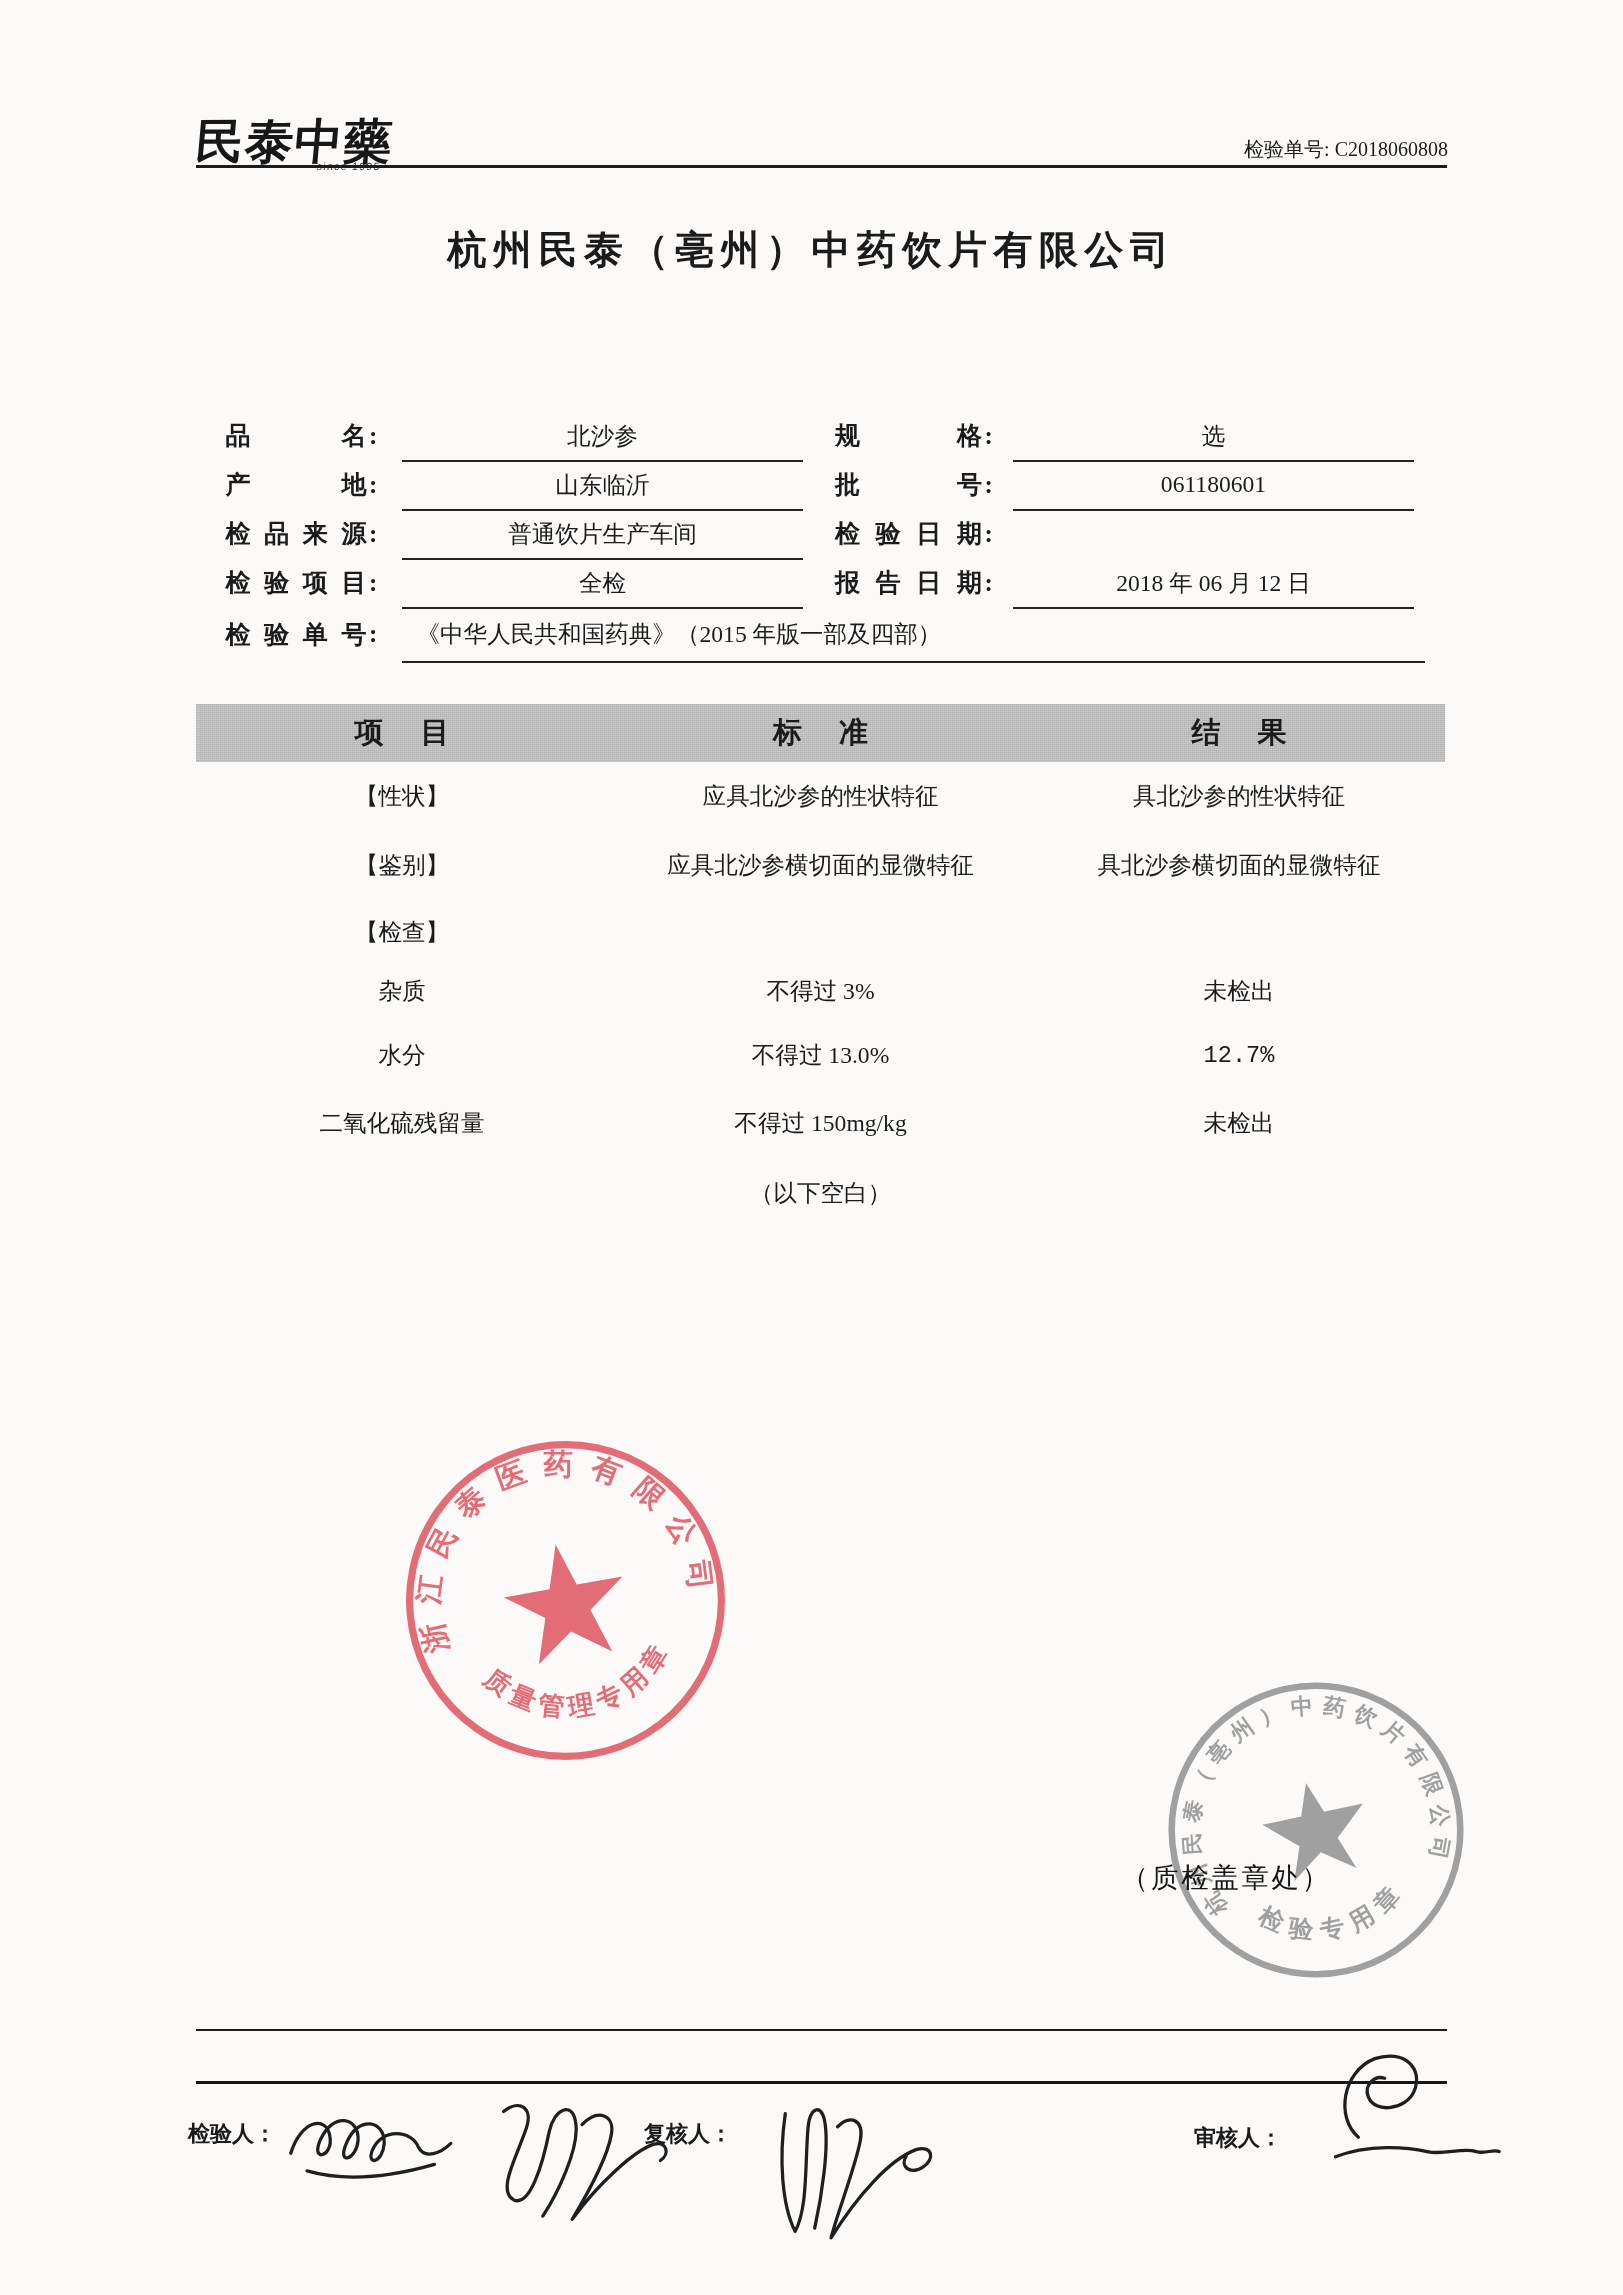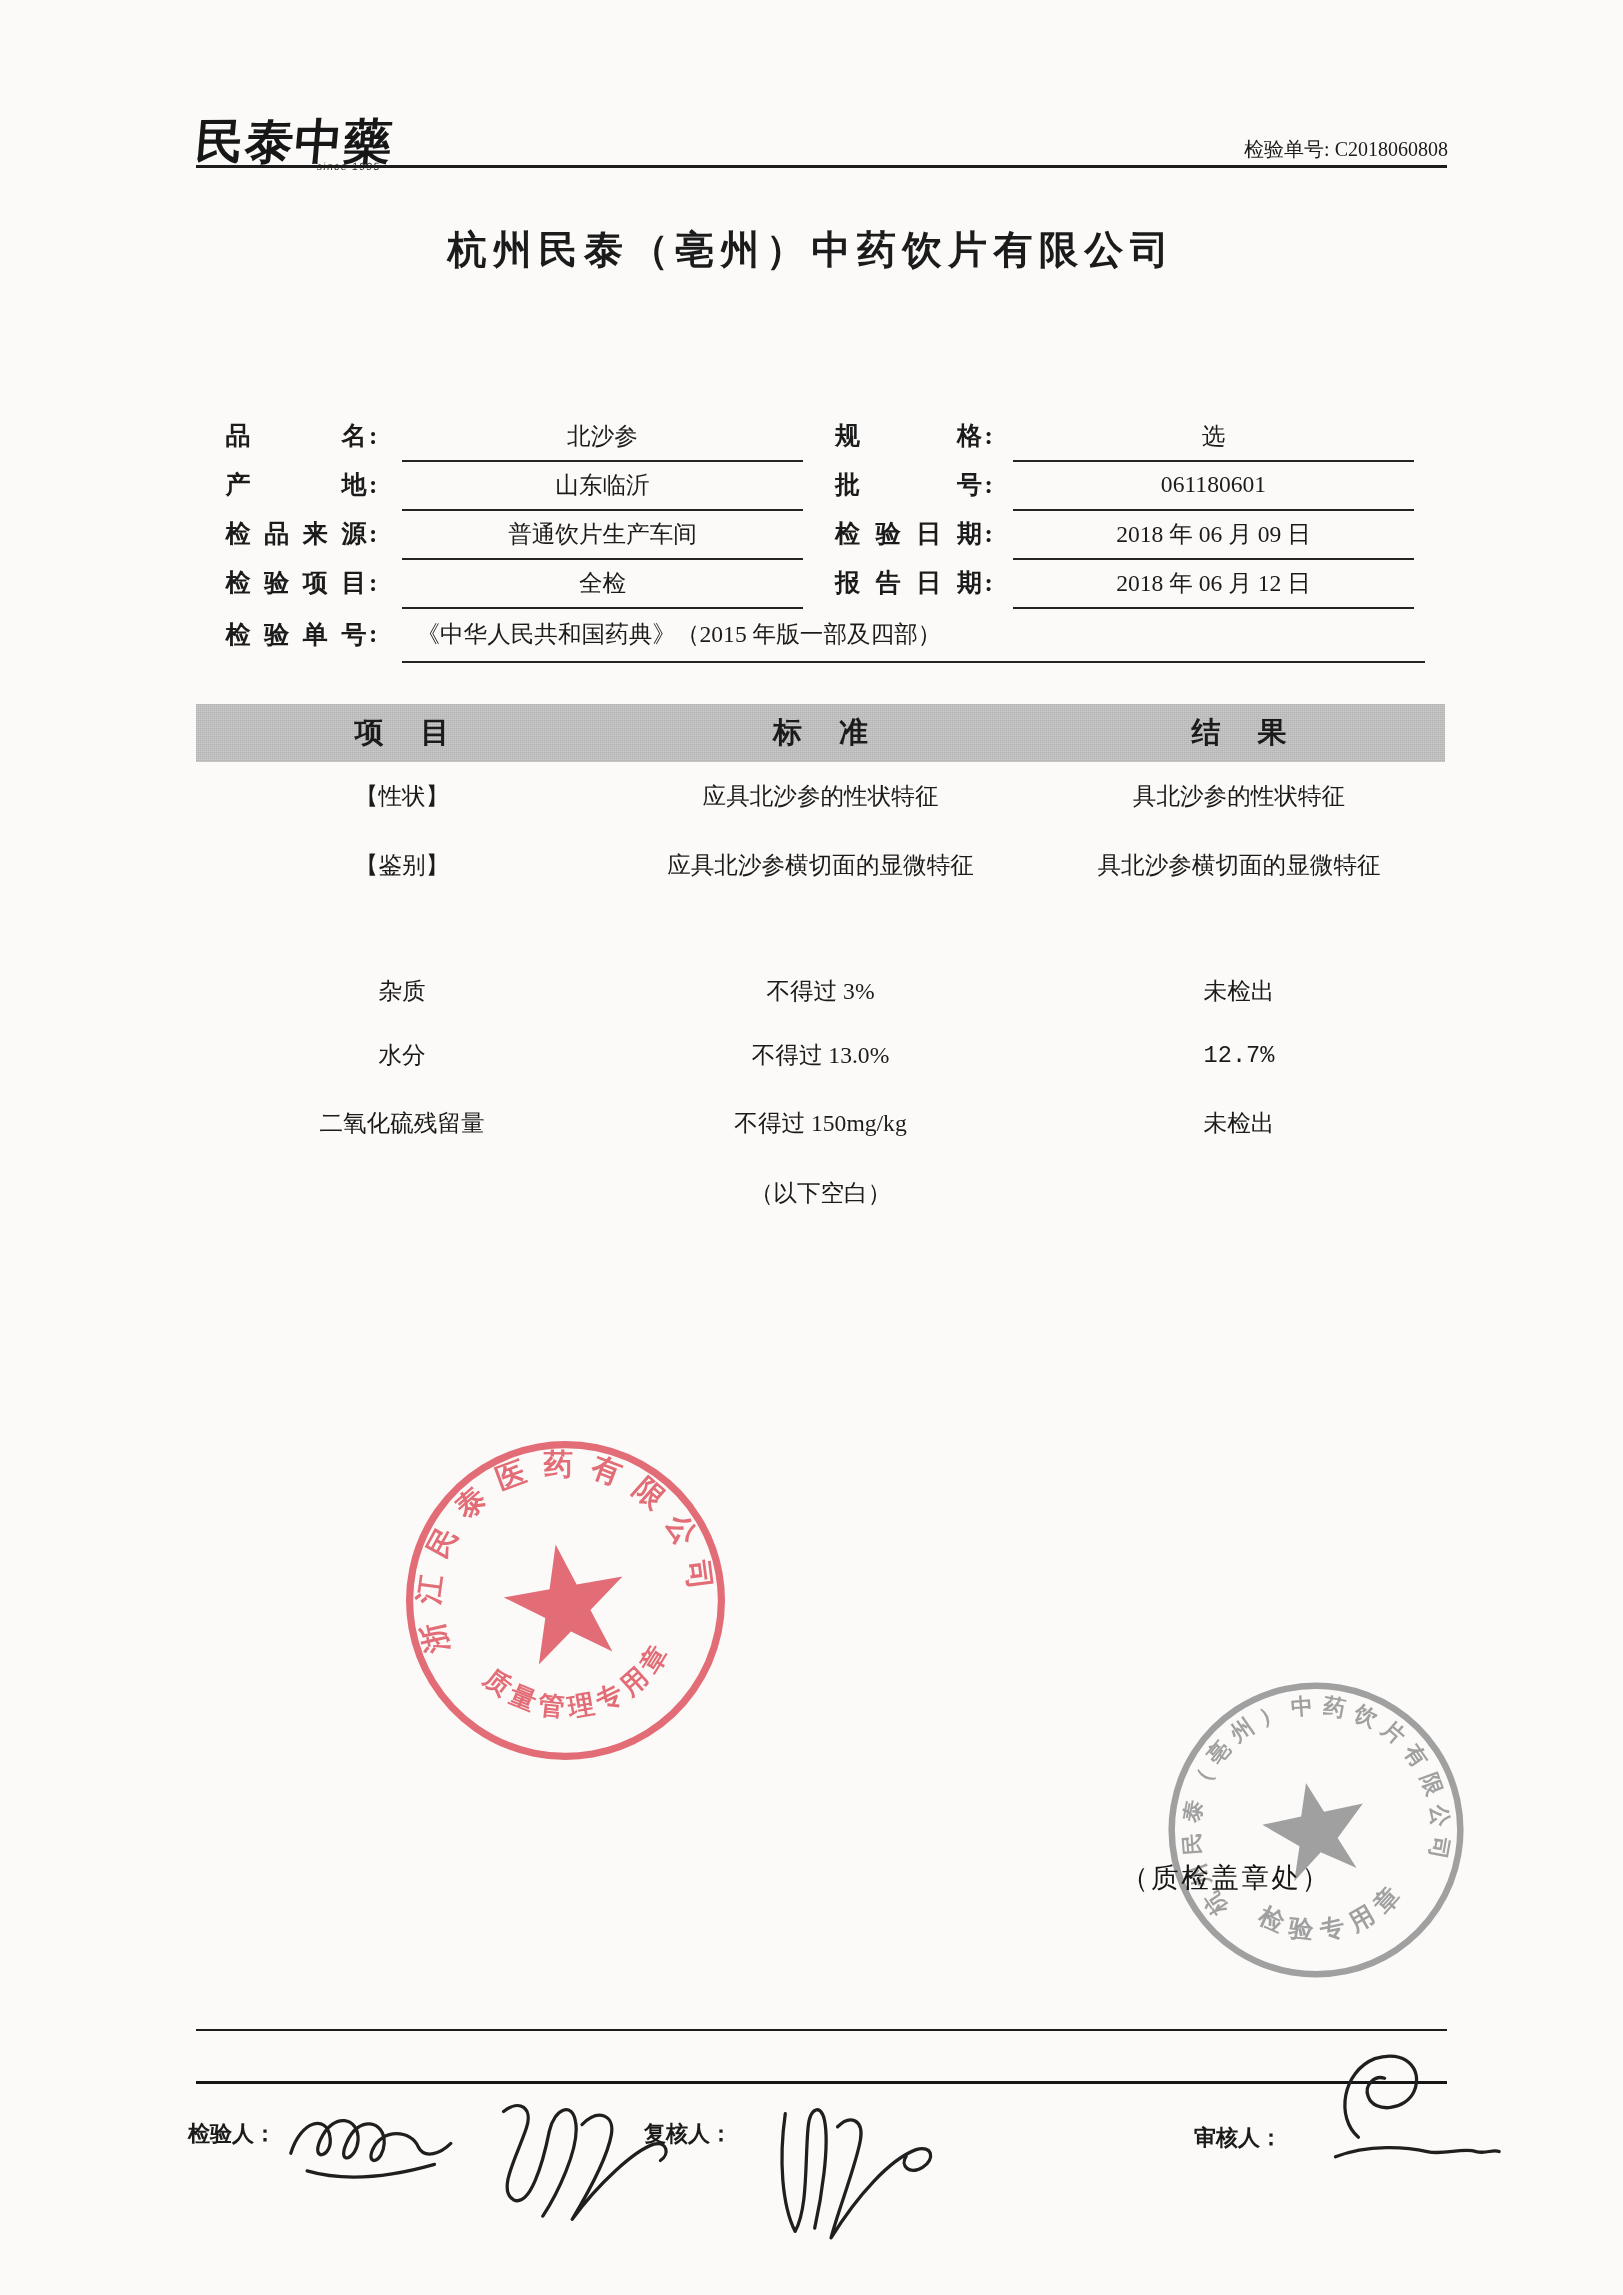--- a/index.html
+++ b/index.html
@@ -108,21 +108,20 @@
     <div class="irow">
       <div class="ilabel lab-l">
           <span class="jlab wl">检品来源</span>
           <span class="colon">:</span>
         </div>
       <div class="ival val-l">普通饮片生产车间</div>
       <div class="ilabel lab-r">
           <span class="jlab wr">检验日期</span>
           <span class="colon">:</span>
         </div>
-      <div class="ival val-r">2018 年 06 月 09 日</div>
     </div>
     <div class="irow">
       <div class="ilabel lab-l">
           <span class="jlab wl">检验项目</span>
           <span class="colon">:</span>
         </div>
       <div class="ival val-l">全检</div>
       <div class="ilabel lab-r">
           <span class="jlab wr">报告日期</span>
           <span class="colon">:</span>
@@ -153,20 +152,25 @@
   <div class="trow" style="top:780px">
     <div class="tcell c-item">【性状】</div>
     <div class="tcell c-std">应具北沙参的性状特征</div>
     <div class="tcell c-res">具北沙参的性状特征</div>
   </div>
   <div class="trow" style="top:849px">
     <div class="tcell c-item">【鉴别】</div>
     <div class="tcell c-std">应具北沙参横切面的显微特征</div>
     <div class="tcell c-res">具北沙参横切面的显微特征</div>
   </div>
+  <div class="trow" style="top:916px">
+    <div class="tcell c-item">【检查】</div>
+    <div class="tcell c-std"></div>
+    <div class="tcell c-res"></div>
+  </div>
   <div class="trow" style="top:975px">
     <div class="tcell c-item">杂质</div>
     <div class="tcell c-std">不得过 3%</div>
     <div class="tcell c-res">未检出</div>
   </div>
   <div class="trow" style="top:1039px">
     <div class="tcell c-item">水分</div>
     <div class="tcell c-std">不得过 13.0%</div>
     <div class="tcell c-res">12.7%</div>
   </div>

